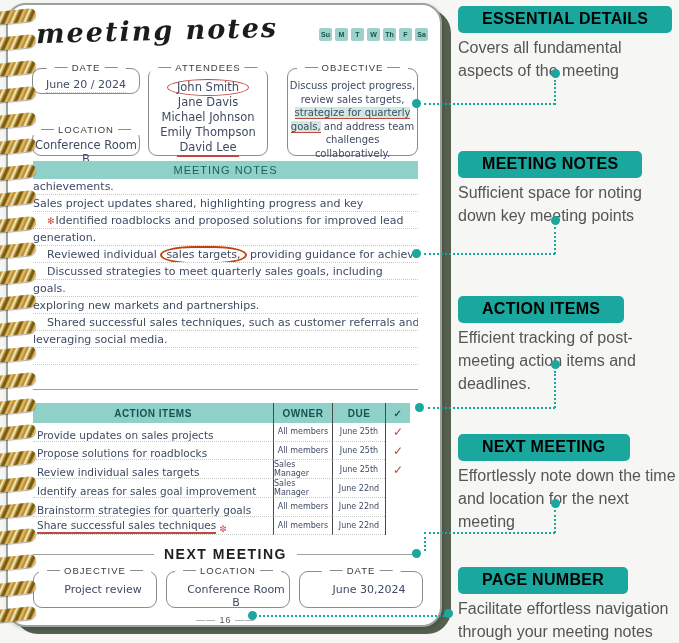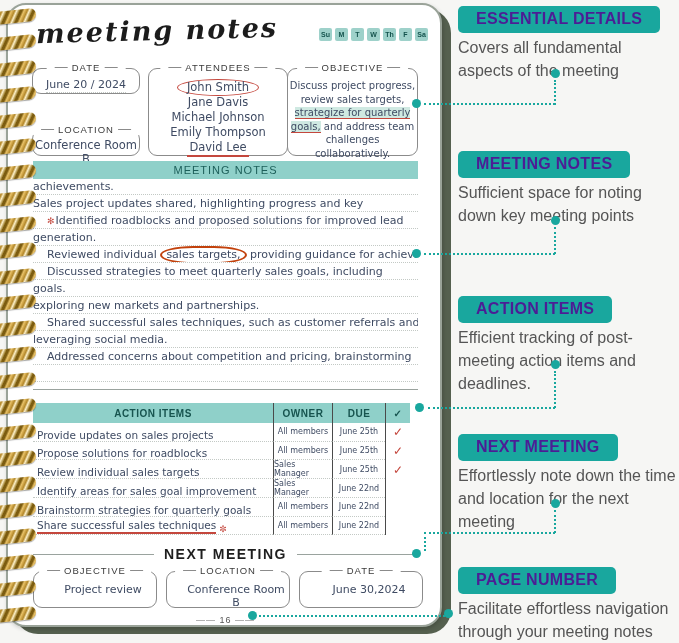--- a/index.html
+++ b/index.html
@@ -70,22 +70,22 @@
   .nm-title { position:absolute; left:25px; top:541px; width:385px; display:flex; align-items:center; gap:10px;
               font-size:14px; font-weight:bold; letter-spacing:1.5px; color:#1e1e1e; }
   .nm-title::before,.nm-title::after { content:""; flex:1; height:1px; background:#9aa39e; }
   .nm-boxes { position:absolute; left:25px; top:566px; width:390px; display:flex; gap:9px; }
   .nm-box { position:relative; flex:1; height:37px; border:1.5px solid #8b8b8b; border-radius:9px; background:#fff; }
   .nm-box .fbox-value { font-size:11px; padding-top:11px;padding-left:16px; }
   .pagenum { position:absolute; left:25px; top:610px; width:385px; text-align:center; font-size:9px; color:#555; letter-spacing:1px; }
   .pagenum::before { content:"—— "; color:#888; } .pagenum::after { content:" ——"; color:#888; }
 
   
-  .badge { position:absolute; left:458px; background:#19a79e; color:#4c1d95; font-weight:bold; font-size:16px;
-           letter-spacing:.3px; padding:4px 18px 5px; border-radius:5px; white-space:nowrap; }
+  .badge { position:absolute; left:458px; background:#19a79e; color:#000000; font-weight:bold; font-size:16px;
+           letter-spacing:.3px; padding:4px 24px 5px; border-radius:5px; white-space:nowrap; }
   .desc { position:absolute; left:458px; width:222px; font-size:16px; color:#555; line-height:1.45; }
 
   
   .dot { position:absolute; width:9px; height:9px; border-radius:50%; background:#19a79e; }
   .dl-v { position:absolute; width:0; border-left:2px dotted #19a79e; }
   .dl-h { position:absolute; height:0; border-top:2px dotted #19a79e; }
 </style>
 </head>
 <body>
 
@@ -105,21 +105,21 @@
 
   <div class="fbox" style="left:24px; top:63px; width:108px; height:26px;">
     <span class="fbox-label">DATE</span>
     <div class="fbox-value hand"><span class="dotted-u">June 20 / 2024</span></div>
   </div>
   <div class="fbox" style="left:24px; top:125px; width:108px; height:26px;">
     <span class="fbox-label">LOCATION</span>
     <div class="fbox-value hand" style="padding-top:7px; font-size:11.5px;">Conference Room B</div>
   </div>
 
-  <div class="fbox" style="left:140px; top:63px; width:140px; height:88px;">
+  <div class="fbox" style="left:140px; top:63px; width:120px; height:88px;">
     <span class="fbox-label">ATTENDEES</span>
     <div class="att-names hand" id="attendees">
         <div><span class="mark-circle-red">John Smith</span></div>
         <div><span>Jane Davis</span></div>
         <div><span>Michael Johnson</span></div>
         <div><span>Emily Thompson</span></div>
         <div><span class="mark-underline-red">David Lee</span></div>
       </div>
   </div>
 
@@ -139,21 +139,20 @@
       <div class="nline"><span>achievements.</span></div>
       <div class="nline"><span>Sales project updates shared, highlighting progress and key</span></div>
       <div class="nline indent"><span class="seg-star">✻</span><span class="seg-u-red">Identified roadblocks and proposed</span><span> solutions for improved lead</span></div>
       <div class="nline"><span>generation.</span></div>
       <div class="nline indent"><span>Reviewed individual </span><span class="seg-circ-yellow">sales targets,</span><span> providing guidance for achieving</span></div>
       <div class="nline indent"><span class="seg-u-red">Discussed strategies to meet quarterly sales goals, including</span></div>
       <div class="nline"><span>goals.</span></div>
       <div class="nline"><span class="seg-u-red">exploring new markets and partnerships.</span></div>
       <div class="nline indent"><span>Shared successful sales techniques, such as customer referrals and</span></div>
       <div class="nline"><span>leveraging social media.</span></div>
-      <div class="nline indent"><span>Addressed concerns about competition and pricing, brainstorming</span></div>
       <div class="nline"></div>
     </div>
   <div class="notes-divider"></div>
 
   <div class="ai-table">
     <div class="ai-row ai-head" id="ai-head">
         <div class="ai-cell">ACTION ITEMS</div>
         <div class="ai-cell">OWNER</div>
         <div class="ai-cell">DUE</div>
         <div class="ai-cell">✓</div>

